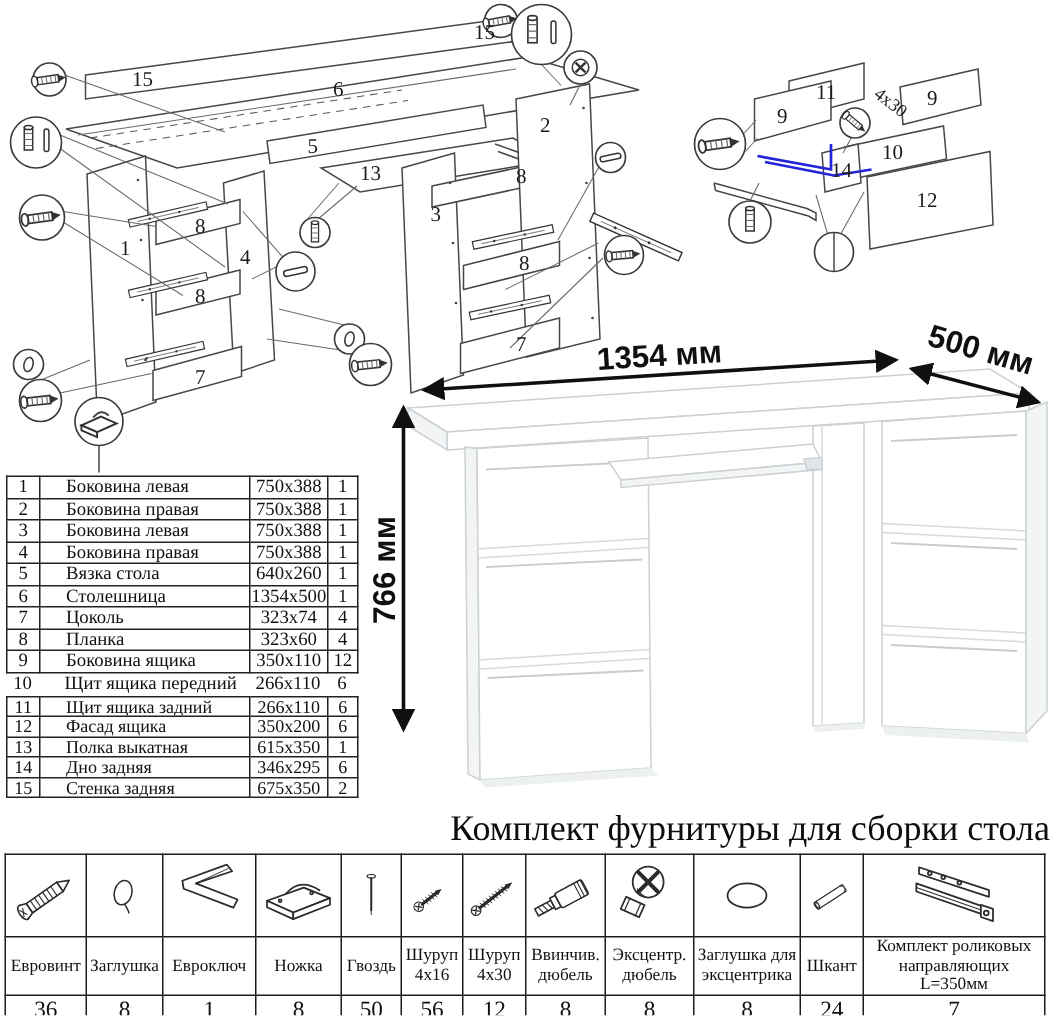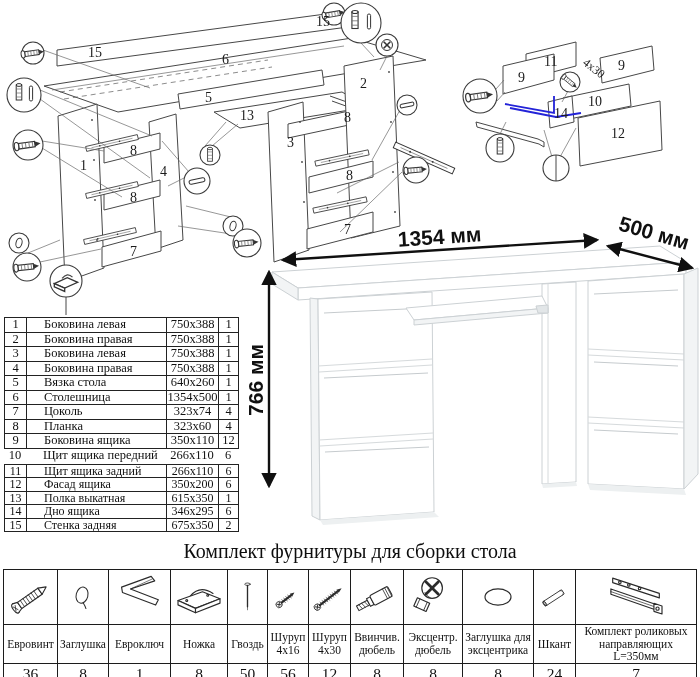--- a/index.html
+++ b/index.html
@@ -31,22 +31,22 @@
   .parts{position:absolute;left:4px;top:317px;width:234px;}
   table.pt{border-collapse:collapse;table-layout:fixed;width:234px;font-size:12.5px;}
   table.pt td{border:1px solid #222;height:13.5px;line-height:1.05;padding:0 17px;
               overflow:hidden;white-space:nowrap;}
   table.pt .cn,table.pt .cq{text-align:center;padding:0;}
   table.pt .cs{text-align:center;padding:0;margin-top:24px;}
   table.pt-mid td{border:none;height:15px;}
   table.pt-bot td{height:11.9px;font-size:12px;}
   table.pt-bot .cm{text-align:left;}
   
-  .hw-title{position:absolute;left:0;top:540px;width:700px;text-align:center;
-            font-size:20px;color:#0d0d0d;}
+  .hw-title{position:absolute;left:0;top:540px;width:700px;text-align:right;
+            font-size:24px;color:#0d0d0d;}
   table.hw{position:absolute;left:3px;top:569px;width:694px;border-collapse:collapse;
            table-layout:fixed;}
   table.hw td{border:1.2px solid #1c1c1c;text-align:center;padding:0;overflow:hidden;}
   tr.hw-icons td{height:54px;vertical-align:middle;}
   tr.hw-names td{height:25px;font-size:11.5px;line-height:1.1;}
   tr.hw-qty td{height:20px;font-size:15.5px;}
   svg.hwic{width:100%;height:52px;margin:0 auto;}
   .hwic{stroke:#2b2b2b;fill:none;stroke-width:1.3;stroke-linejoin:round;stroke-linecap:round;}
 </style>
 </head>
@@ -421,21 +421,21 @@
             <td class="cq">6</td>
           </tr>
       <tr>
             <td class="cn">13</td>
             <td class="cm">Полка выкатная</td>
             <td class="cs">615x350</td>
             <td class="cq">1</td>
           </tr>
       <tr>
             <td class="cn">14</td>
-            <td class="cm">Дно ящика</td>
+            <td class="cm">Дно задняя</td>
             <td class="cs">346x295</td>
             <td class="cq">6</td>
           </tr>
       <tr>
             <td class="cn">15</td>
             <td class="cm">Стенка задняя</td>
             <td class="cs">675x350</td>
             <td class="cq">2</td>
           </tr>
     </tbody>

